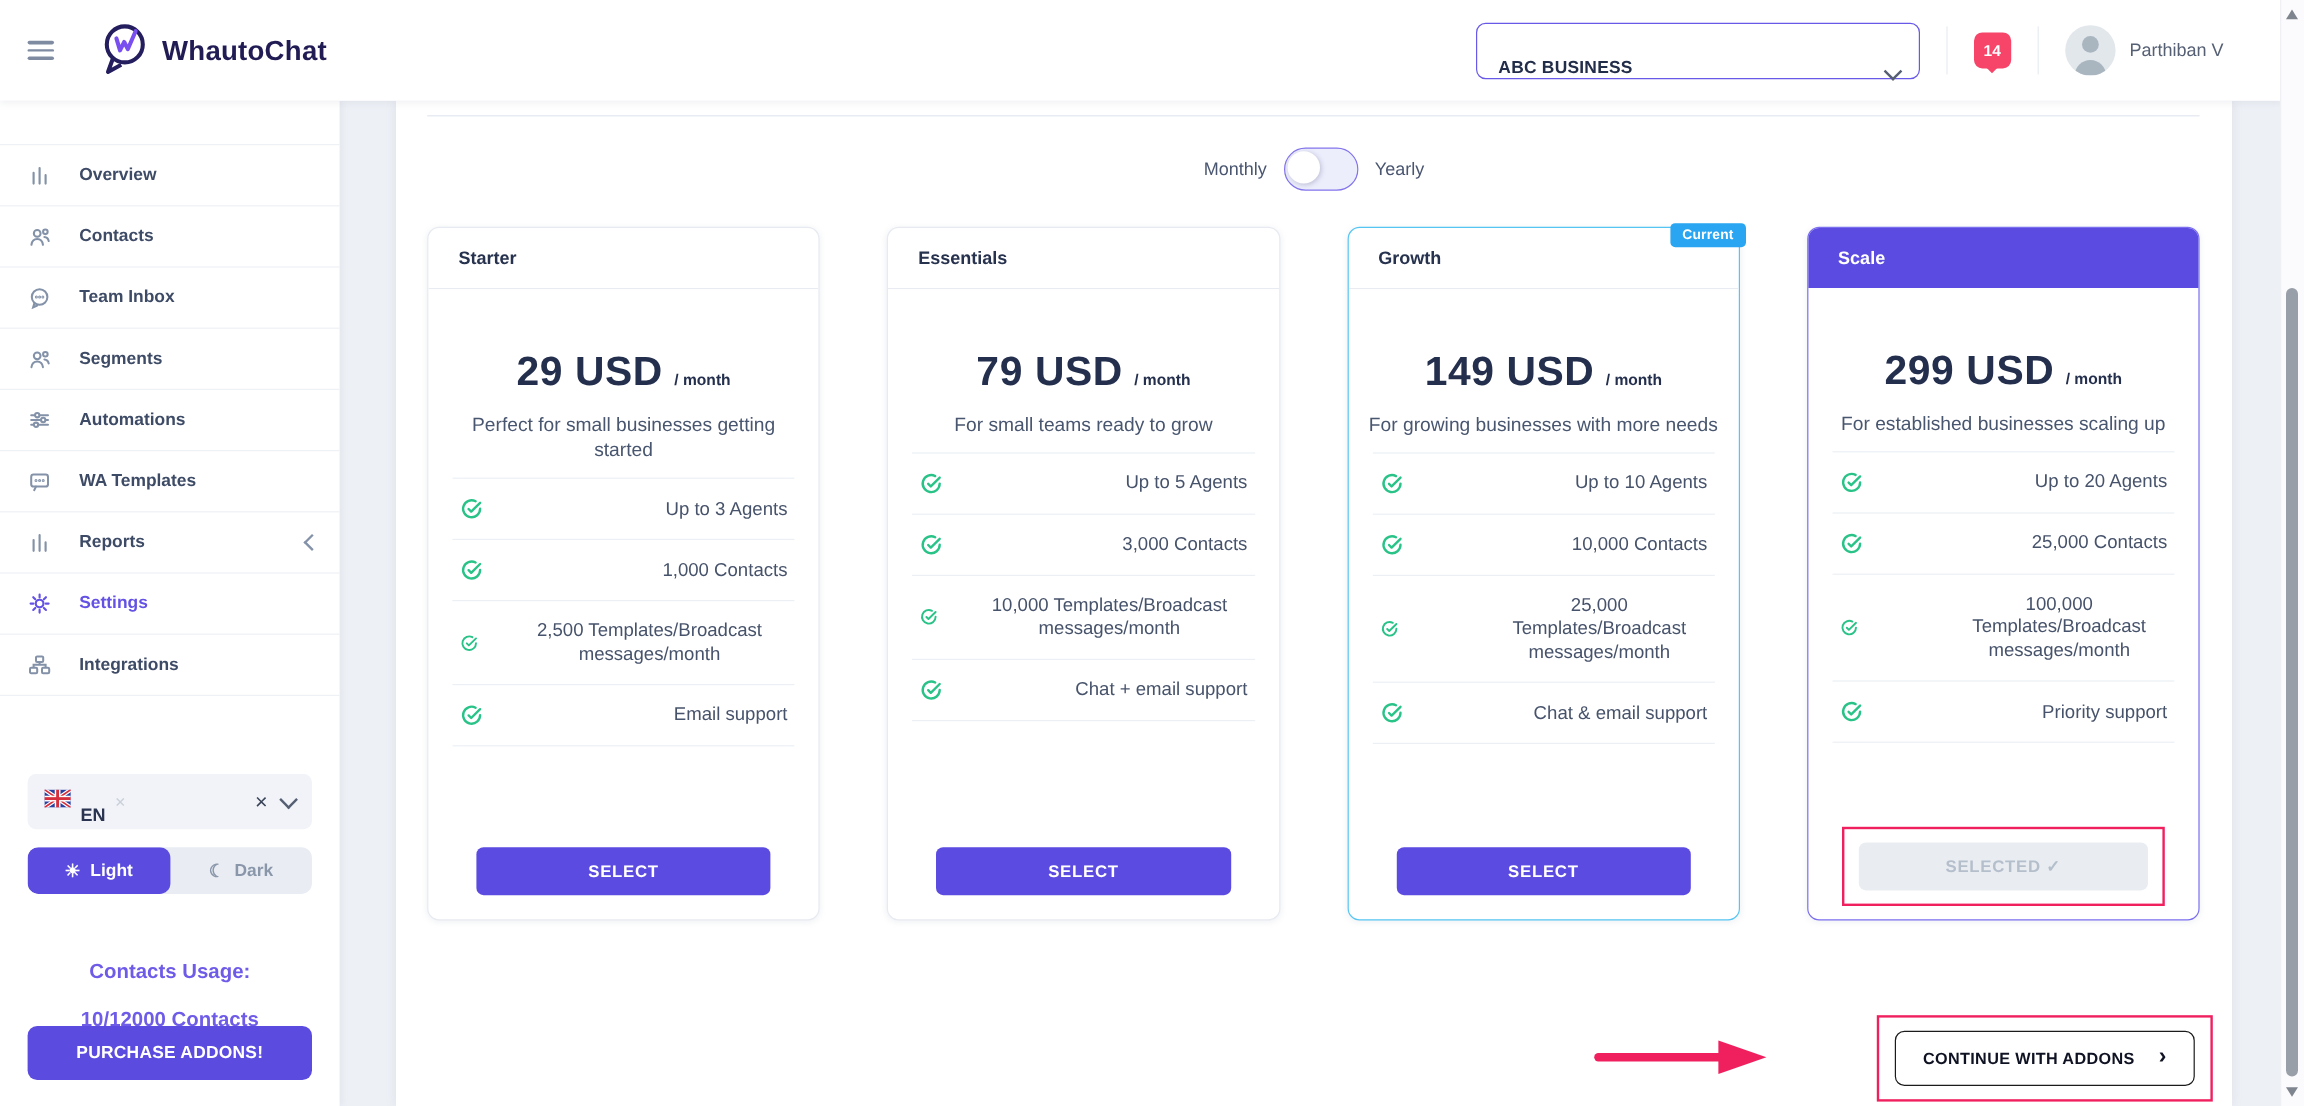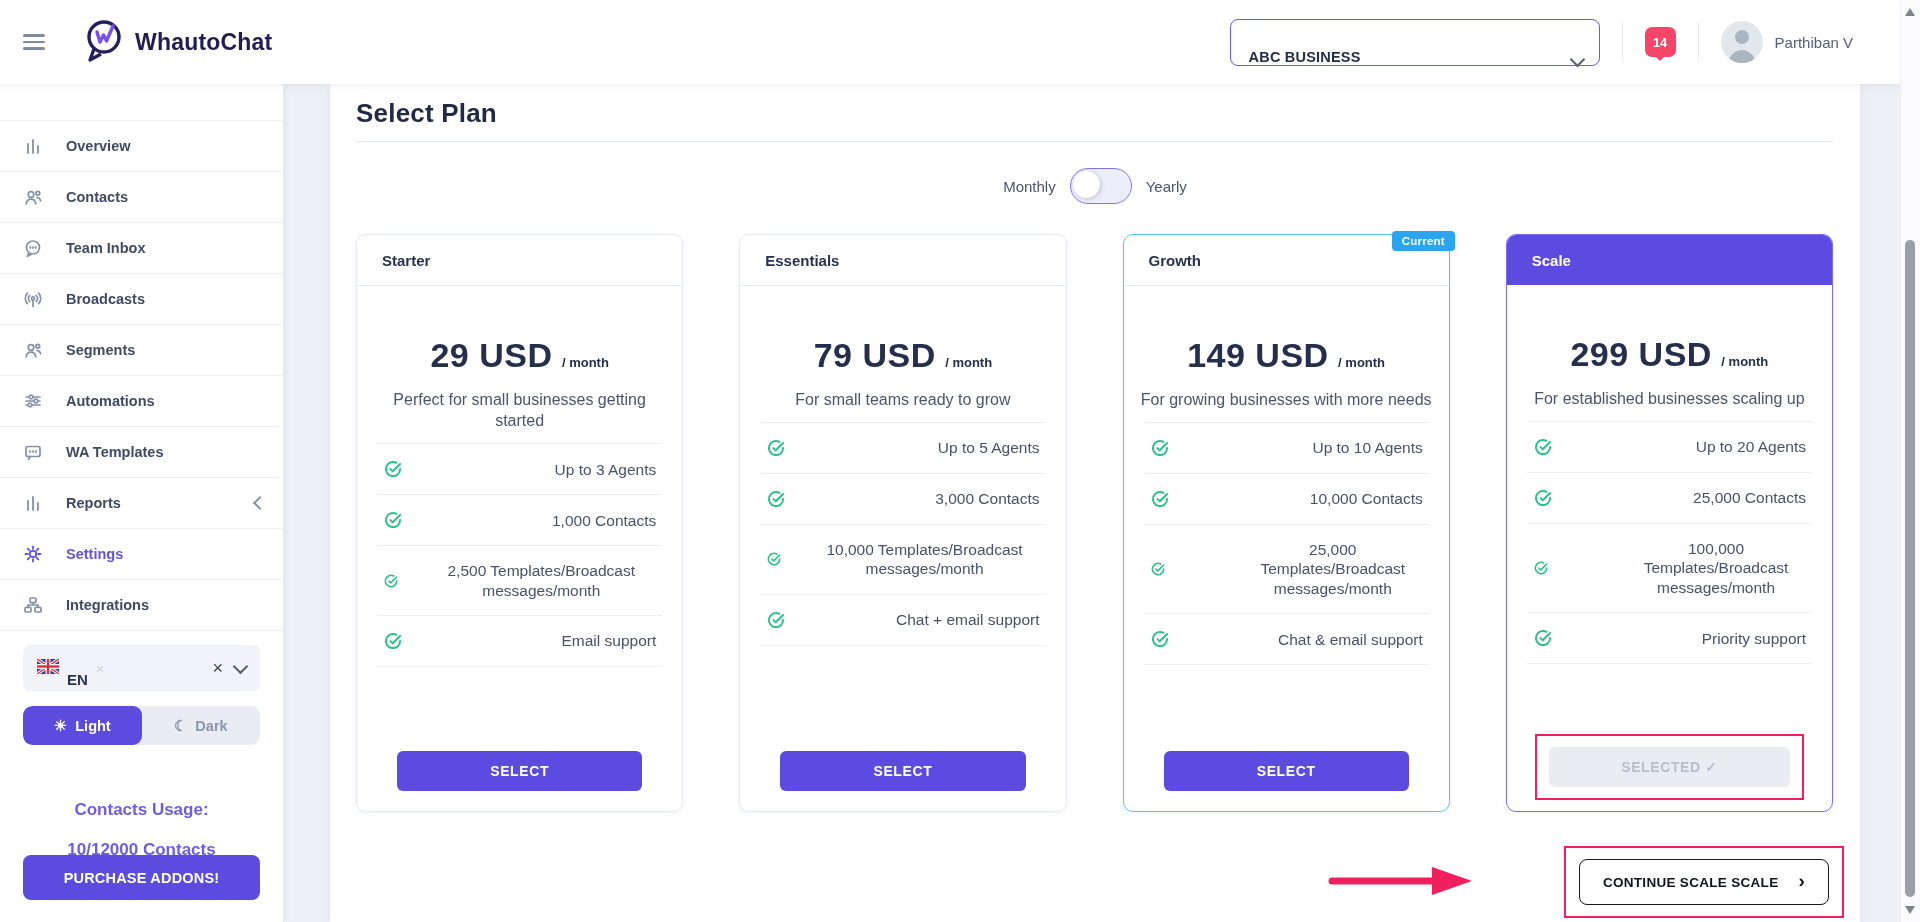--- a/index.html
+++ b/index.html
@@ -212,30 +212,20 @@
       <span class="nicon">
         <svg width="20" height="20" viewBox="0 0 20 20" fill="none" stroke="#8392a8" stroke-width="1.7" stroke-linecap="round">
             <circle cx="10" cy="9.5" r="6.5"></circle>
             <path d="M5.5 15.2 L4.6 18.2 L8 16.6"></path>
             <circle cx="7.3" cy="9.5" r=".4" fill="#8392a8"></circle>
             <circle cx="10" cy="9.5" r=".4" fill="#8392a8"></circle>
             <circle cx="12.7" cy="9.5" r=".4" fill="#8392a8"></circle>
           </svg>
       </span>
       <span class="nlabel">Team Inbox</span>
-    </div>
-    <div class="nav-item">
-      <span class="nicon">
-        <svg width="20" height="20" viewBox="0 0 20 20" fill="none" stroke="#8392a8" stroke-width="1.7" stroke-linecap="round">
-            <circle cx="10" cy="9.5" r="1.6"></circle>
-            <path d="M10 11.5v6"></path>
-            <path d="M6.8 12.5a4.4 4.4 0 0 1 0-6.2M13.2 6.3a4.4 4.4 0 0 1 0 6.2M4.4 14.6a7.6 7.6 0 0 1 0-10.4M15.6 4.2a7.6 7.6 0 0 1 0 10.4"></path>
-          </svg>
-      </span>
-      <span class="nlabel">Broadcasts</span>
     </div>
     <div class="nav-item">
       <span class="nicon">
         <svg width="20" height="20" viewBox="0 0 20 20" fill="none" stroke="#8392a8" stroke-width="1.7" stroke-linecap="round">
             <circle cx="8" cy="7.5" r="2.8"></circle>
             <path d="M3.2 17c.4-3 2.2-4.8 4.8-4.8s4.4 1.8 4.8 4.8"></path>
             <circle cx="14.8" cy="6.2" r="1.9"></circle>
             <path d="M14 10.5c2 .1 3.2 1.4 3.6 3.4"></path>
           </svg>
       </span>
@@ -325,21 +315,20 @@
       <span>Dark</span>
     </div>
   </div>
 
   <div class="usage-title">Contacts Usage:</div>
   <div class="usage-value">10/12000 Contacts</div>
   <button class="purchase-btn">PURCHASE ADDONS!</button>
 </div>
 
 <div class="main">
-  <div class="page-title">Select Plan</div>
   <div class="title-divider"></div>
 
   <div class="billing-row">
     <span class="billing-label">Monthly</span>
     <div class="switch">
         <div class="knob"></div>
       </div>
     <span class="billing-label">Yearly</span>
   </div>
 
@@ -550,21 +539,21 @@
 
   </div>
 
   <svg class="annotation-arrow" viewBox="0 0 150 34">
     <path d="M5 17h104" stroke="#f0205f" stroke-width="7" stroke-linecap="round"></path>
     <path d="M105 3l40 14-40 14z" fill="#f0205f"></path>
   </svg>
 
   <div class="continue-wrap">
     <div class="continue-btn">
-      <span>CONTINUE SCALE SCALE</span>
+      <span>CONTINUE WITH ADDONS</span>
       <span class="cchev">›</span>
     </div>
   </div>
 </div>
 
 <div class="scrollbar">
   <div class="sb-up"></div>
   <div class="sb-thumb"></div>
   <div class="sb-down"></div>
 </div>

